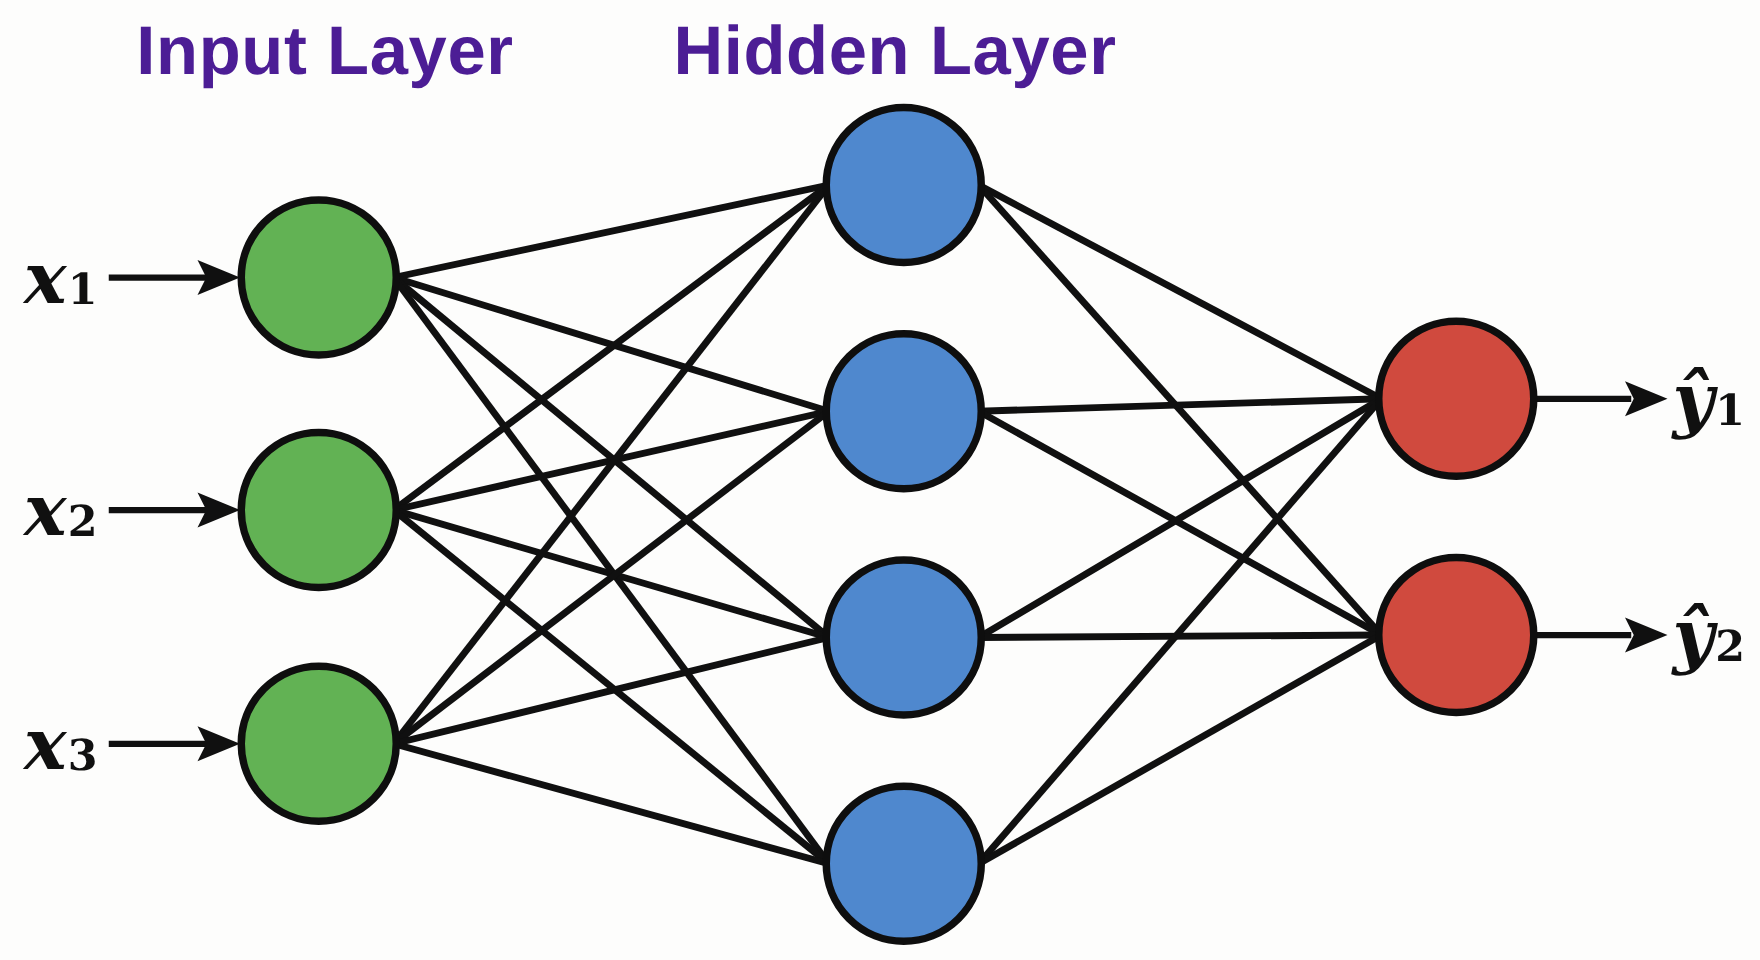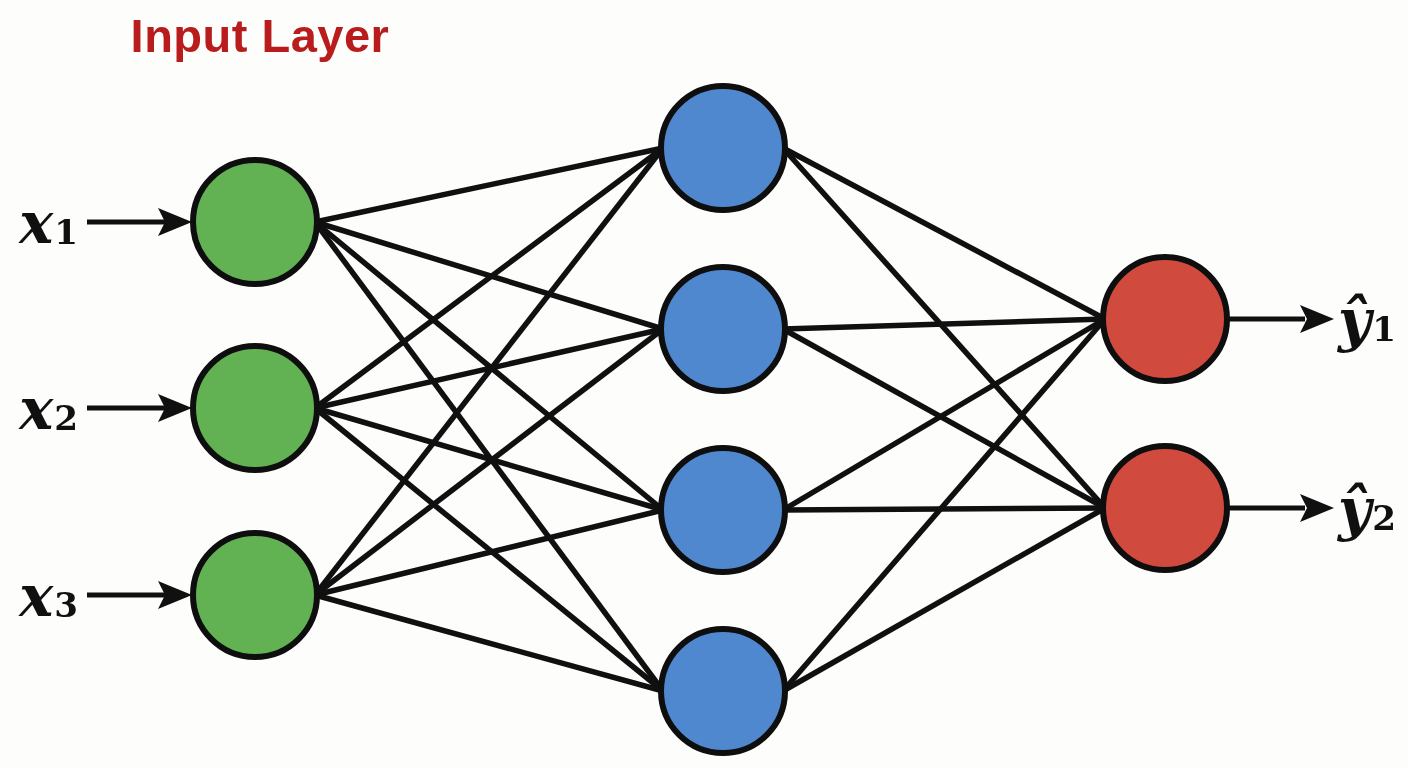--- a/index.html
+++ b/index.html
@@ -7,21 +7,21 @@
     position:relative;
     width:1408px;height:768px;
     background:#fdfdfc;
     overflow:hidden;
     font-family:"Liberation Sans", sans-serif;
   }
   svg.diagram{position:absolute;left:0;top:0;}
   .layer-title{
     position:absolute;top:8px;
     transform:translateX(-50%);
-    font-size:47px;font-weight:600;color:#b91c1c;
+    font-size:55px;font-weight:600;color:#4c1d95;
     letter-spacing:0.5px;white-space:nowrap;
   }
   .math{
     position:absolute;height:84px;
     display:flex;align-items:center;
     font-family:"DejaVu Serif", serif;
     font-style:italic;font-weight:700;
     font-size:57px;color:#101010;line-height:1;
   }
   .math i{font-style:italic;}
@@ -73,20 +73,21 @@
       <circle cx="255" cy="595" r="62" fill="#62b254" stroke="#0e0e0e" stroke-width="6"></circle>
       <circle cx="723" cy="148" r="62" fill="#4f88ce" stroke="#0e0e0e" stroke-width="6"></circle>
       <circle cx="723" cy="329" r="62" fill="#4f88ce" stroke="#0e0e0e" stroke-width="6"></circle>
       <circle cx="723" cy="510" r="62" fill="#4f88ce" stroke="#0e0e0e" stroke-width="6"></circle>
       <circle cx="723" cy="691" r="62" fill="#4f88ce" stroke="#0e0e0e" stroke-width="6"></circle>
       <circle cx="1165" cy="319" r="62" fill="#d04a3e" stroke="#0e0e0e" stroke-width="6"></circle>
       <circle cx="1165" cy="508" r="62" fill="#d04a3e" stroke="#0e0e0e" stroke-width="6"></circle>
     </svg>
 
   <div class="layer-title" style="left:260px">Input Layer</div>
+  <div class="layer-title" style="left:716px">Hidden Layer</div>
 
   <div class="math in-label" style="top:180px">
       <i>x</i>
       <sub>1</sub>
     </div>
   <div class="math in-label" style="top:366px">
       <i>x</i>
       <sub>2</sub>
     </div>
   <div class="math in-label" style="top:553px">

